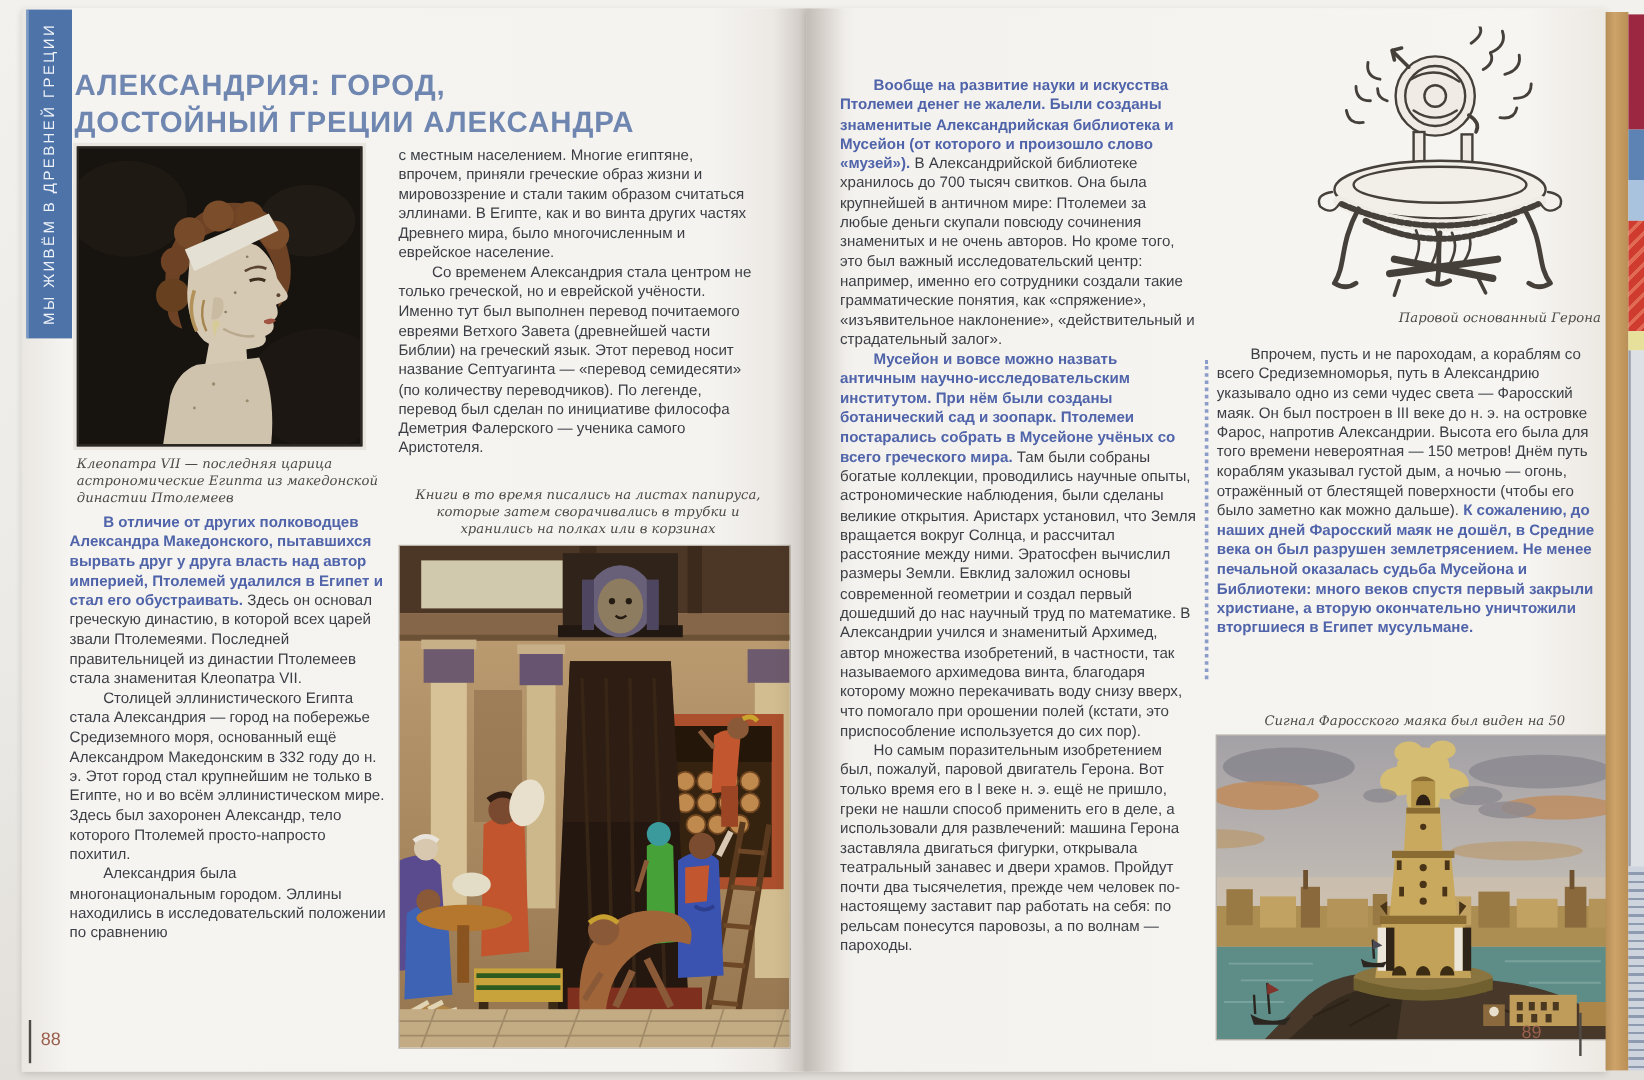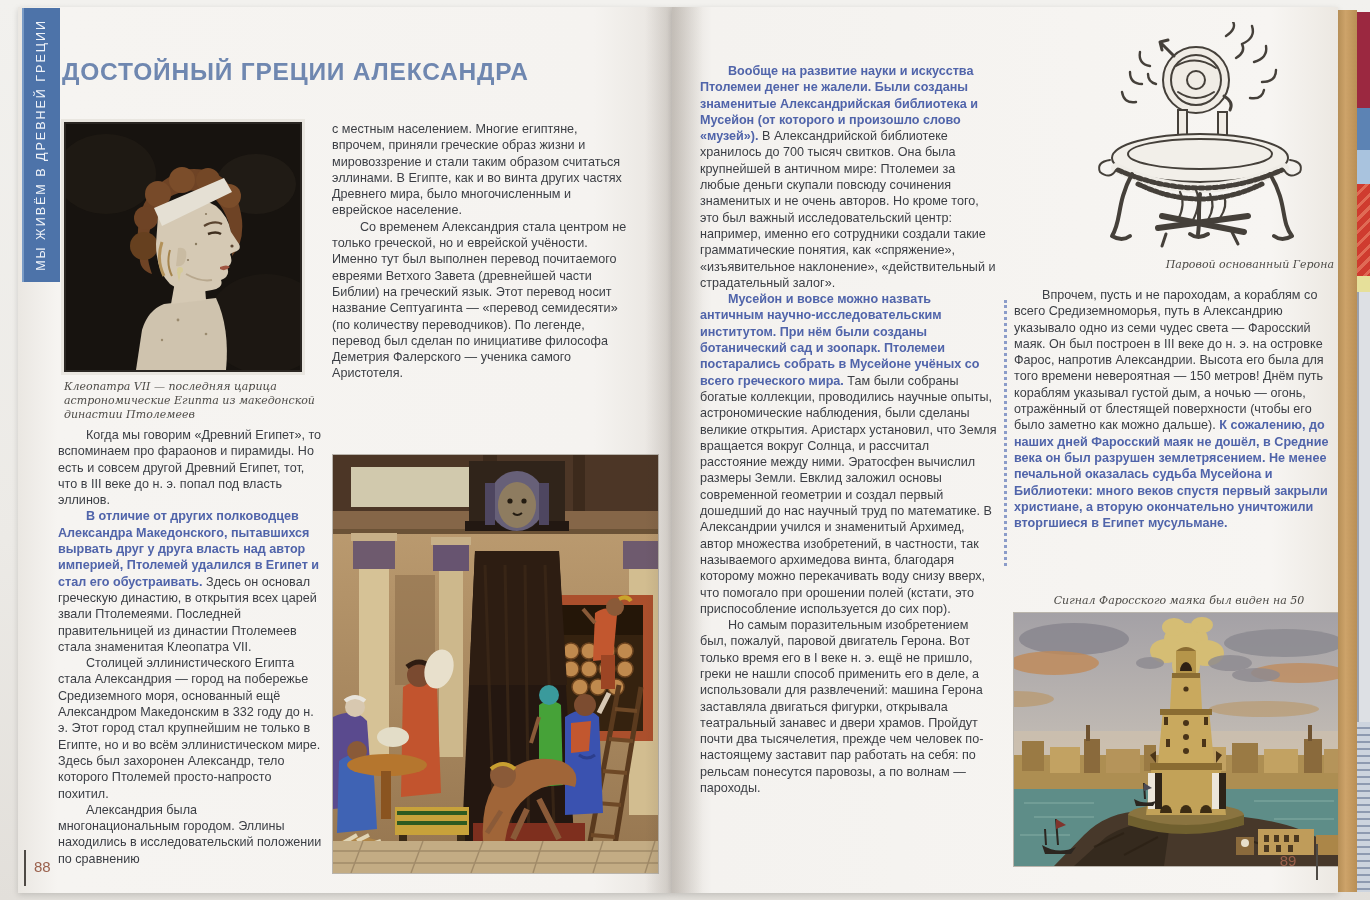--- a/index.html
+++ b/index.html
@@ -53,20 +53,21 @@
 <div class="scene">
 
   <div class="page page-left"></div>
   <div class="page page-right"></div>
 
   <div class="sidebar-tab">
     <span>МЫ ЖИВЁМ В ДРЕВНЕЙ ГРЕЦИИ</span>
   </div>
 
   <div class="title">
+    <span style="display:block">АЛЕКСАНДРИЯ: ГОРОД,</span>
     <span style="display:block">ДОСТОЙНЫЙ ГРЕЦИИ АЛЕКСАНДРА</span>
   </div>
 
   <div class="fig photo-frame" style="left:64px;top:122px;width:234px;height:246px;background:#17130f;">
     <svg width="234" height="246" viewBox="0 0 234 246">
       <rect width="234" height="246" fill="#17130f"></rect>
       <ellipse cx="40" cy="50" rx="50" ry="40" fill="#221c15" opacity=".7"></ellipse>
       <ellipse cx="200" cy="200" rx="60" ry="50" fill="#201a14" opacity=".6"></ellipse>
       <ellipse cx="190" cy="60" rx="40" ry="30" fill="#2a241c" opacity=".5"></ellipse>
 
@@ -102,30 +103,30 @@
         <circle cx="122" cy="136" r="1.1" fill="#8a7a60"></circle>
       <circle cx="140" cy="90" r="1.1" fill="#8a7a60"></circle>
         <circle cx="112" cy="196" r="1.4" fill="#9a8a6e"></circle>
       <circle cx="140" cy="210" r="1.3" fill="#9a8a6e"></circle>
         <circle cx="96" cy="216" r="1.2" fill="#9a8a6e"></circle>
     </svg>
   </div>
   <div class="caption" style="left:64px;top:380px;width:268px;">Клеопатра VII — последняя царица астрономические Египта из македонской династии Птолемеев</div>
 
   <div class="col" style="left:58px;top:427px;width:264px;">
-    <p class="para">Когда мы говорим «Древний Египет», то вспоминаем про фараонов и пирамиды. Но есть и совсем другой Древний Египет, тот, что в III веке до н. э. попал под власть эллинов.</p>
-    <p class="para"><span class="blue">В отличие от других полководцев Александра Македонского, пытавшихся вырвать друг у друга власть над автор империей, Птолемей удалился в Египет и стал его обустраивать.</span><span> Здесь он основал греческую династию, в открытия всех царей звали Птолемеями. Последней правительницей из династии Птолемеев стала знаменитая Клеопатра VII.</span></p>
+    <p class="para"><span class="blue">В отличие от других полководцев Александра Македонского, пытавшихся вырвать друг у друга власть над автор империей, Птолемей удалился в Египет и стал его обустраивать.</span><span> Здесь он основал греческую династию, в которой всех царей звали Птолемеями. Последней правительницей из династии Птолемеев стала знаменитая Клеопатра VII.</span></p>
     <p class="para">Столицей эллинистического Египта стала Александрия — город на побережье Средиземного моря, основанный ещё Александром Македонским в 332 году до н. э. Этот город стал крупнейшим не только в Египте, но и во всём эллинистическом мире. Здесь был захоронен Александр, тело которого Птолемей просто-напросто похитил.</p>
     <p class="para">Александрия была многонациональным городом. Эллины находились в исследовательский положении по сравнению</p>
   </div>
 
   <div class="col" style="left:332px;top:121px;width:302px;">
     <p class="para noindent">с местным населением. Многие египтяне, впрочем, приняли греческие образ жизни и мировоззрение и стали таким образом считаться эллинами. В Египте, как и во винта других частях Древнего мира, было многочисленным и еврейское население.</p>
     <p class="para">Со временем Александрия стала центром не только греческой, но и еврейской учёности. Именно тут был выполнен перевод почитаемого евреями Ветхого Завета (древнейшей части Библии) на греческий язык. Этот перевод носит название Септуагинта — «перевод семидесяти» (по количеству переводчиков). По легенде, перевод был сделан по инициативе философа Деметрия Фалерского — ученика самого Аристотеля.</p>
   </div>
+  <div class="caption" style="left:340px;top:406px;width:300px;text-align:center;">Книги в то время писались на листах папируса, которые затем сворачивались в трубки и хранились на полках или в корзинах</div>
 
   <div class="fig" style="left:333px;top:455px;width:325px;height:418px;box-shadow:0 0 0 1px #b9b4ac;">
     <svg width="325" height="418" viewBox="0 0 325 418">
       <defs>
         <linearGradient id="wallg" x1="0" y1="0" x2="0" y2="1">
           <stop offset="0" stop-color="#c2a276"></stop>
             <stop offset="1" stop-color="#95754f"></stop>
         </linearGradient>
       </defs>
       <rect width="325" height="418" fill="url(#wallg)"></rect>
@@ -453,21 +454,21 @@
         <path d="M120,186 q10,6 22,2 l-3,5 l-17,0 Z"></path>
       </g>
       <path d="M44,232 l-2,-26 m-10,26 l-1,-16 M131,186 l-1,-16" stroke="#2c2620" stroke-width="2"></path>
       <path d="M42,206 l10,6 l-10,4 Z" fill="#80342c"></path>
       <path d="M130,170 l8,5 l-8,3 Z" fill="#4a4a55"></path>
     </svg>
   </div>
 
   <div class="pageno-rule" style="left:24px;top:850px;"></div>
   <div class="pageno" style="left:34px;top:858px;">88</div>
-  <div class="pageno" style="left:1268px;top:852px;width:40px;text-align:center;">89</div>
+  <div class="pageno" style="left:1268px;top:852px;width:40px;text-align:left;">89</div>
   <div class="pageno-rule" style="left:1316px;top:844px;"></div>
 
   <div class="gutter"></div>
 
   <div class="edge-tan"></div>
   <div class="edge-strip" style="top:12px;height:96px;background:#9b2840;"></div>
   <div class="edge-strip" style="top:108px;height:42px;background:#5c83b4;"></div>
   <div class="edge-strip" style="top:150px;height:34px;background:#a9c3de;"></div>
   <div class="edge-strip" style="top:184px;height:92px;background:repeating-linear-gradient(135deg,#cf3b2f 0 6px,#e06a55 6px 9px);"></div>
   <div class="edge-strip" style="top:276px;height:16px;background:#e6e09a;"></div>

